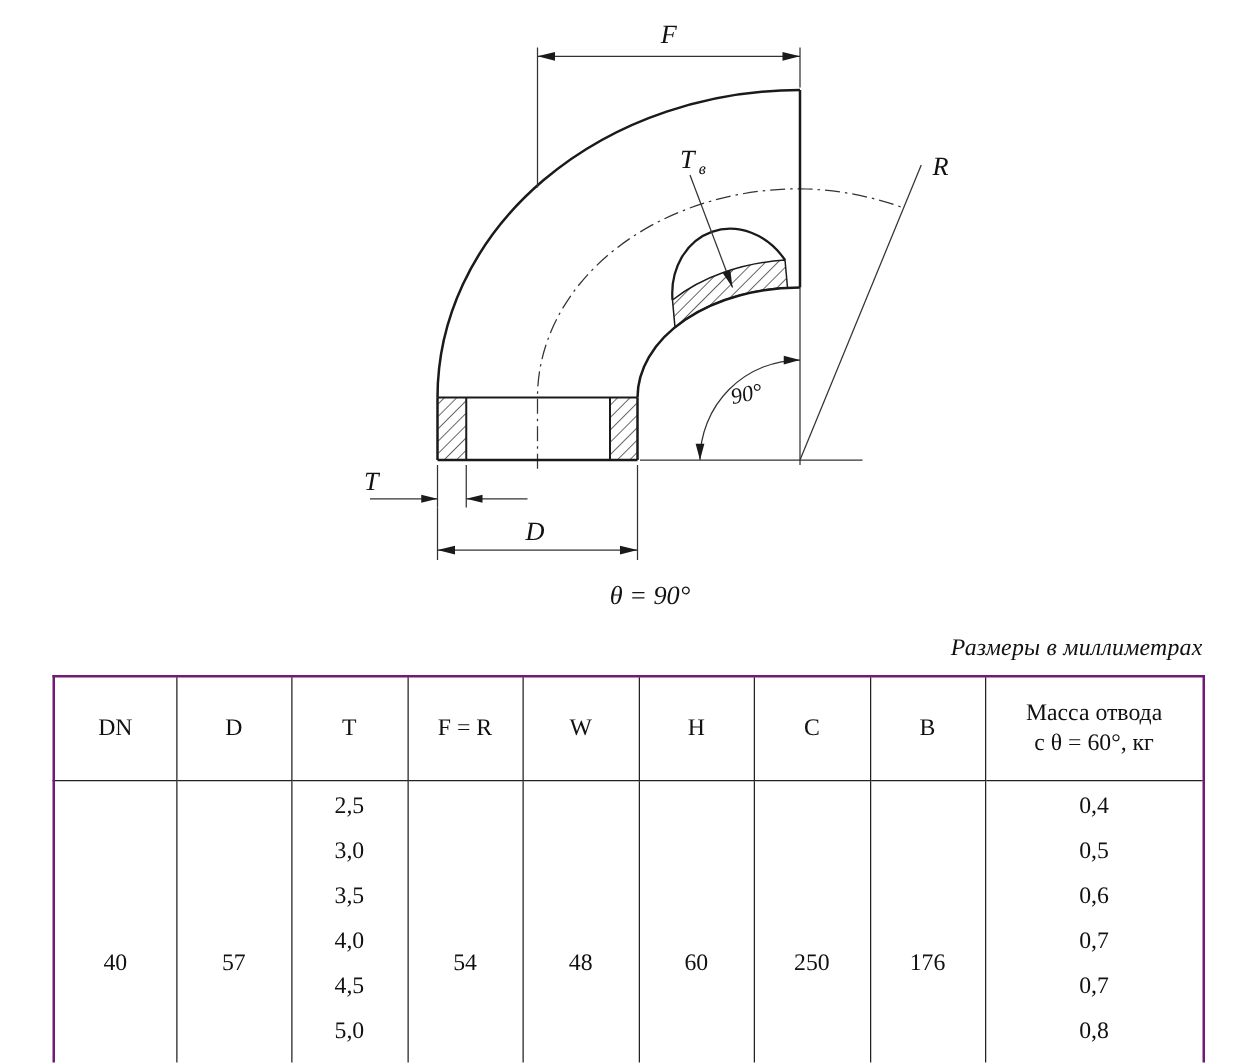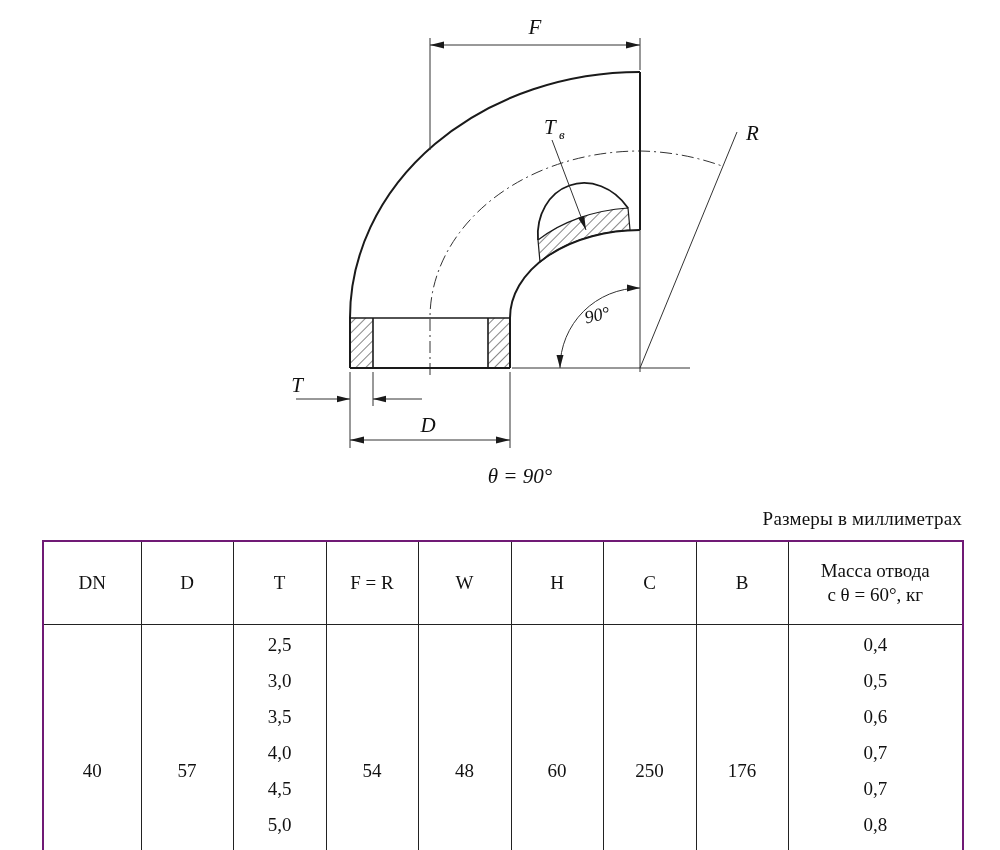--- a/index.html
+++ b/index.html
@@ -9,21 +9,21 @@
   }
   .stage { position: absolute; top: 0; left: 0; width: 1000px; height: 850px; }
   svg text { fill: #111; }
   .dim-label { font-style: italic; font-size: 21px; }
   .dim-label-small { font-style: italic; font-size: 13px; }
   .angle-label { font-style: italic; font-size: 18px; }
   .theta-label { font-style: italic; font-size: 21px; }
 
   .units-caption {
     position: absolute; top: 508px; right: 38px;
-    font-size: 19px; letter-spacing: 0.2px;
+    font-size: 19px; letter-spacing: 0.2px; font-style: italic;
   }
 
   table.dims {
     position: absolute; top: 540px; left: 42px;
     border-collapse: collapse; table-layout: fixed; width: 920px;
     font-size: 19px;
   }
   table.dims td {
     border: 1.4px solid #222;
     text-align: center; vertical-align: middle;

